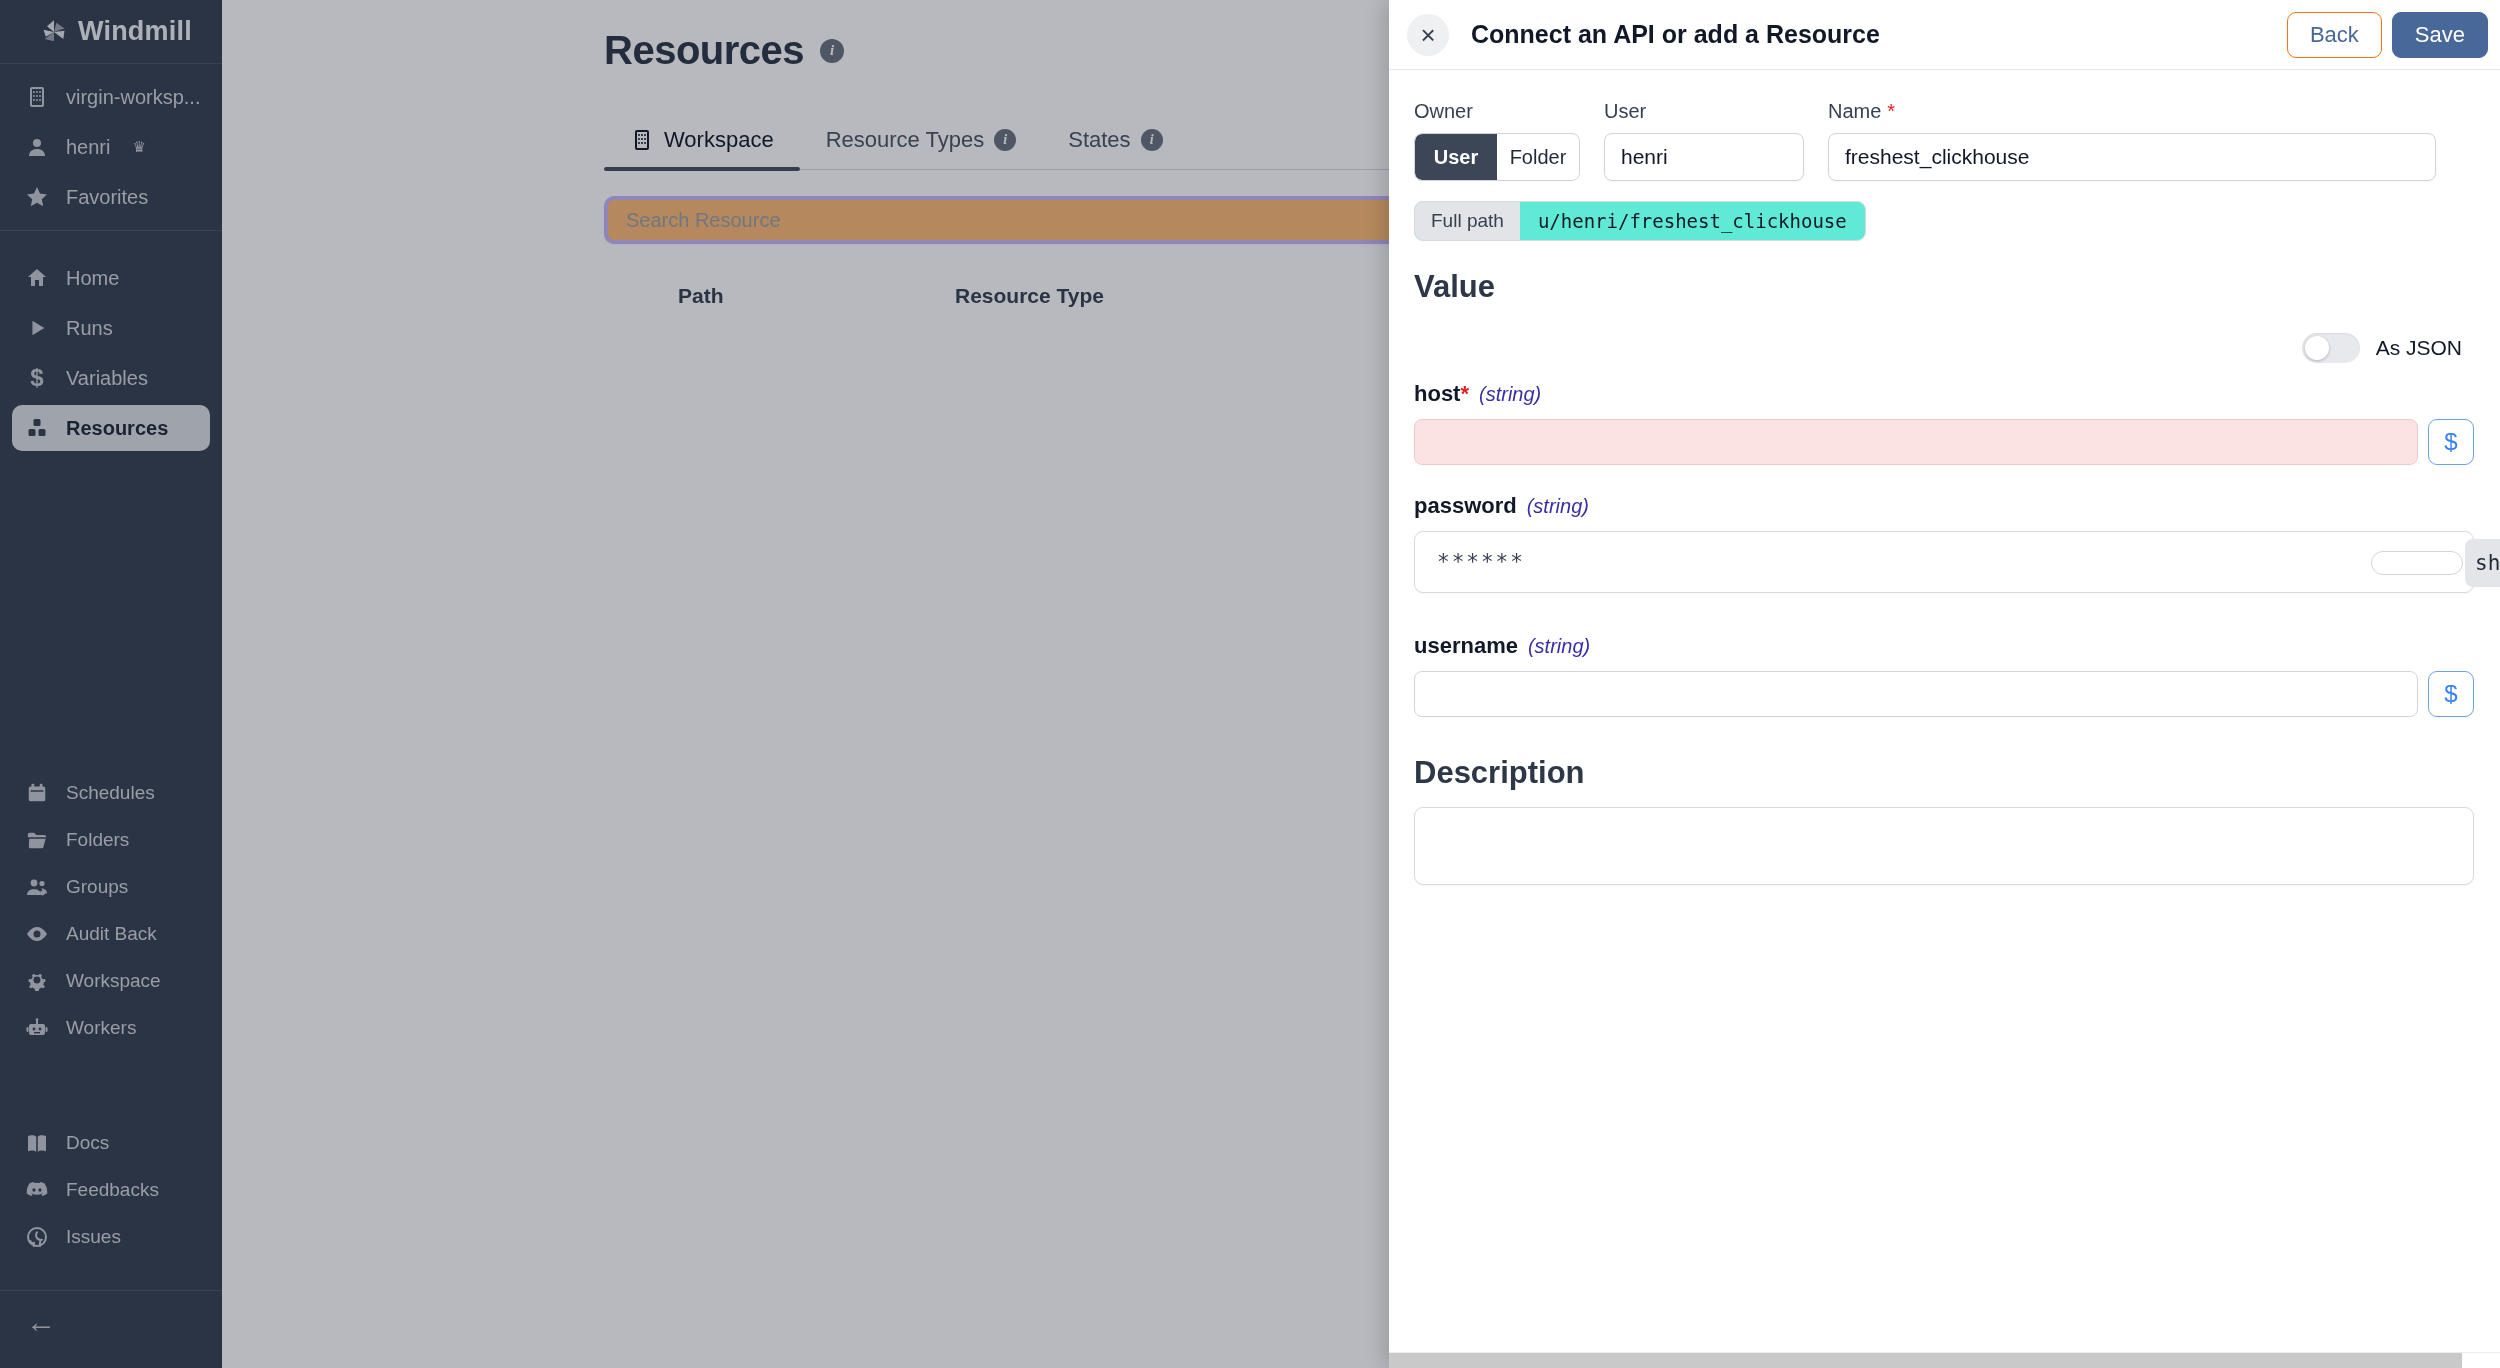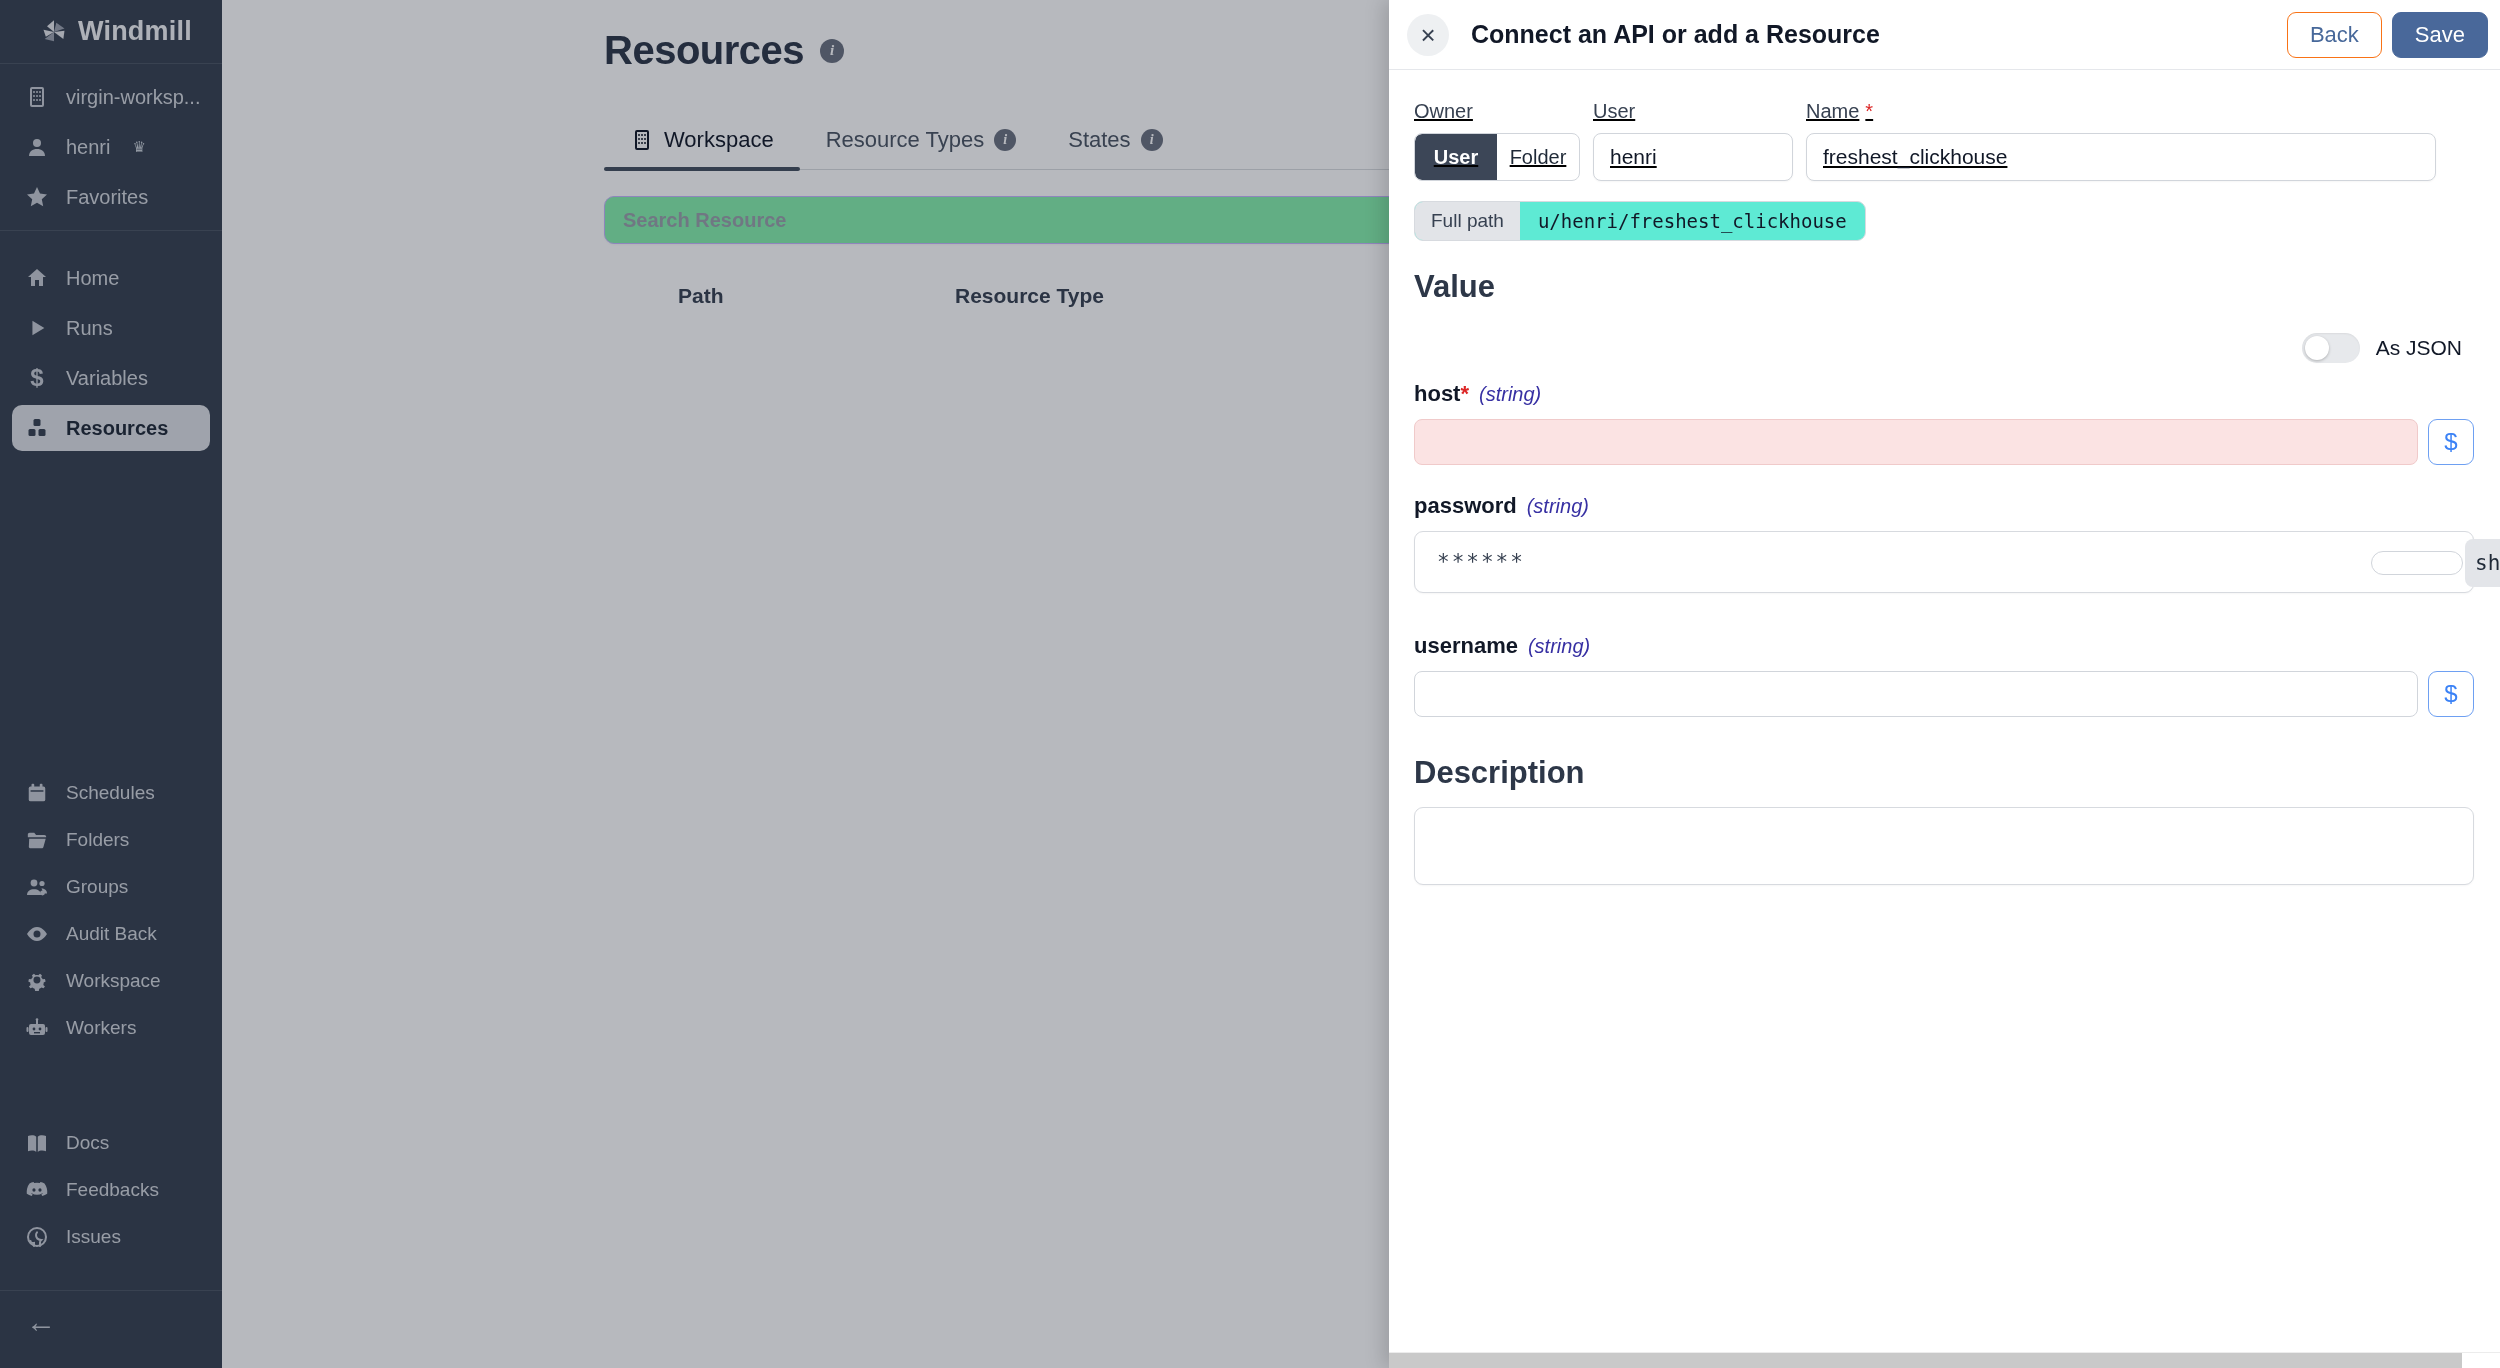--- a/index.html
+++ b/index.html
@@ -27,41 +27,41 @@
   .main { position:absolute; left:222px; top:0; right:0; height:1368px; background:#ffffff; }
   .main-inner { padding:28px 0 0 382px; }
   .page-title-row { display:flex; align-items:center; gap:16px; }
   .page-title { font-size:40px; font-weight:bold; color:#2d3748; letter-spacing:-0.5px; }
   .info-badge { width:24px; height:24px; border-radius:50%; background:#6b7280; color:#fff; font-size:15px; font-weight:bold; font-style:italic; display:inline-flex; align-items:center; justify-content:center; font-family:"Liberation Serif", serif; }
   .info-badge.sm { width:22px; height:22px; font-size:14px; }
   .tabs { display:flex; align-items:flex-end; margin-top:46px; width:1290px; border-bottom:1px solid #d9dbde; }
   .tab { display:flex; align-items:center; gap:10px; font-size:22px; color:#4b5563; padding:8px 26px 16px 26px; cursor:pointer; position:relative; }
   .tab.active { color:#111827; font-weight:500; }
   .tab.active::after { content:""; position:absolute; left:0; right:0; bottom:-2px; height:4px; background:#44505f; border-radius:2px; }
-  .search-input { margin-top:26px; width:1290px; height:48px; border:1px solid #c4b5fd; border-radius:10px; font-size:20px; padding:0 18px; color:#111827; background:#86efac; box-shadow:0 1px 2px rgba(0,0,0,.04);font-weight:bold; }
+  .search-input { margin-top:26px; width:1290px; height:48px; border:4px solid #c4b5fd; border-radius:10px; font-size:20px; padding:0 18px; color:#111827; background:#fdba74; box-shadow:0 1px 2px rgba(0,0,0,.04); }
   .search-input::placeholder { color:#9aa1ab; }
   .thead-row { position:relative; margin-top:40px; height:30px; width:1290px; }
   .th { position:absolute; top:0; font-size:21px; font-weight:bold; color:#374151; }
   .th.c1 { left:74px; } .th.c2 { left:351px; }
 
   
   .overlay { position:absolute; left:0; top:0; width:1389px; height:1368px; background:rgba(17,24,39,0.30); z-index:5; }
 
   
   .drawer { position:absolute; left:1389px; top:0; width:1111px; height:1368px; background:#fff; z-index:10; overflow:hidden; box-shadow:-6px 0 18px rgba(0,0,0,.15); }
   .dr-header { height:70px; display:flex; align-items:center; padding:0 12px 0 10px; border-bottom:1px solid #e5e7eb; }
   .dr-close { width:42px; height:42px; border-radius:50%; background:#eef0f2; border:none; color:#374151; font-size:26px; line-height:1; display:flex; align-items:center; justify-content:center; cursor:pointer; margin-left:8px; }
   .dr-title { font-size:25px; font-weight:bold; color:#111827; margin-left:22px; }
   .dr-header .gap { flex:1; }
   .btn { height:46px; border-radius:9px; font-size:22px; font-weight:500; padding:0 22px; cursor:pointer; }
   .btn-back { background:#fff; color:#47689a; border:1px solid #f97316; margin-right:10px; }
   .btn-save { background:#49689a; color:#fff; border:1px solid #49689a; }
   .dr-body { padding:30px 26px 0 25px; position:relative; }
 
-  .row-fields { display:flex; gap:13px;text-decoration:underline; }
+  .row-fields { display:flex; gap:24px; }
   .fcol { display:flex; flex-direction:column; }
   .flabel { font-size:20px; color:#374151; margin-bottom:10px; }
   .req { color:#dc2626; margin-left:6px; }
   .seg { display:flex; width:166px; height:48px; border:1px solid #d1d5db; border-radius:8px; overflow:hidden; background:#fff; }
   .seg-opt { flex:1; display:flex; align-items:center; justify-content:center; font-size:20px; cursor:pointer; }
   .seg-opt.sel { background:#3c4657; color:#fff; font-weight:bold; border-radius:7px 0 0 7px; }
   .seg-opt.unsel { color:#1f2937; font-weight:500; }
   .txt-input { height:48px; border:1px solid #d1d5db; border-radius:8px; font-size:21px; padding:0 16px; color:#111827; background:#fff; box-shadow:0 1px 2px rgba(0,0,0,.04); }
   .w-user { width:200px; }
   .w-name { flex:1; margin-right:38px; }

